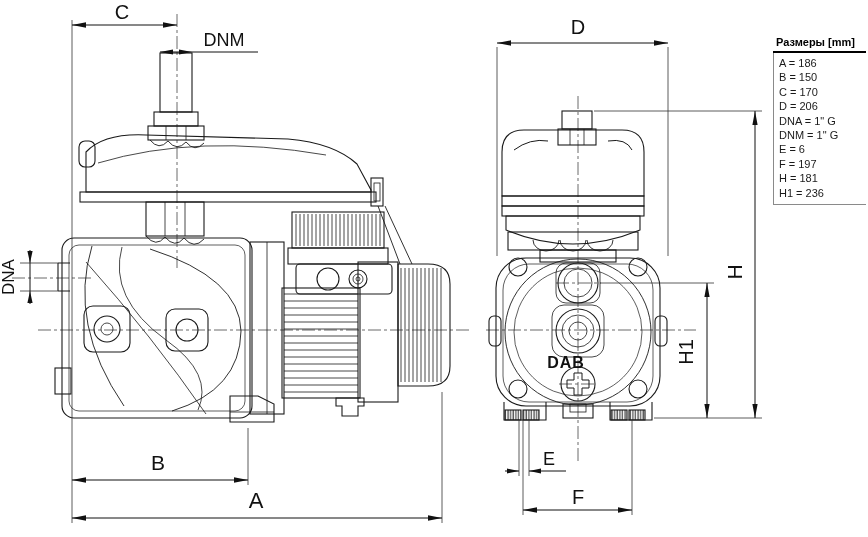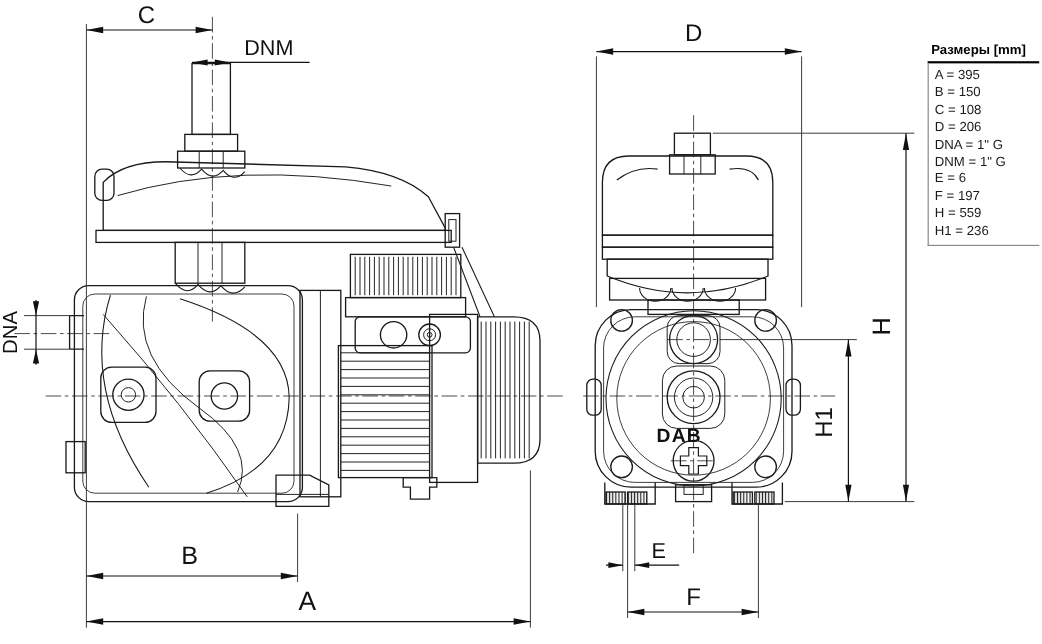--- a/index.html
+++ b/index.html
@@ -227,26 +227,26 @@
       <text x="578" y="504" text-anchor="middle">F</text>
       <text x="742" y="272" text-anchor="middle" font-size="21" transform="rotate(-90 742 272)">H</text>
       <text x="693" y="352" text-anchor="middle" font-size="20" transform="rotate(-90 693 352)">H1</text>
     </g>
   </g>
 </svg>
 
 <div class="dim-table">
   <div class="dim-table-header">Размеры [mm]</div>
   <div class="dim-table-body">
-    <div class="dim-row">A = 395</div>
+    <div class="dim-row">A = 186</div>
     <div class="dim-row">B = 150</div>
-    <div class="dim-row">C = 108</div>
+    <div class="dim-row">C = 170</div>
     <div class="dim-row">D = 206</div>
     <div class="dim-row">DNA = 1" G</div>
     <div class="dim-row">DNM = 1" G</div>
     <div class="dim-row">E = 6</div>
     <div class="dim-row">F = 197</div>
-    <div class="dim-row">H = 559</div>
+    <div class="dim-row">H = 181</div>
     <div class="dim-row">H1 = 236</div>
   </div>
 </div>
 
 </div>
 
 </body></html>

